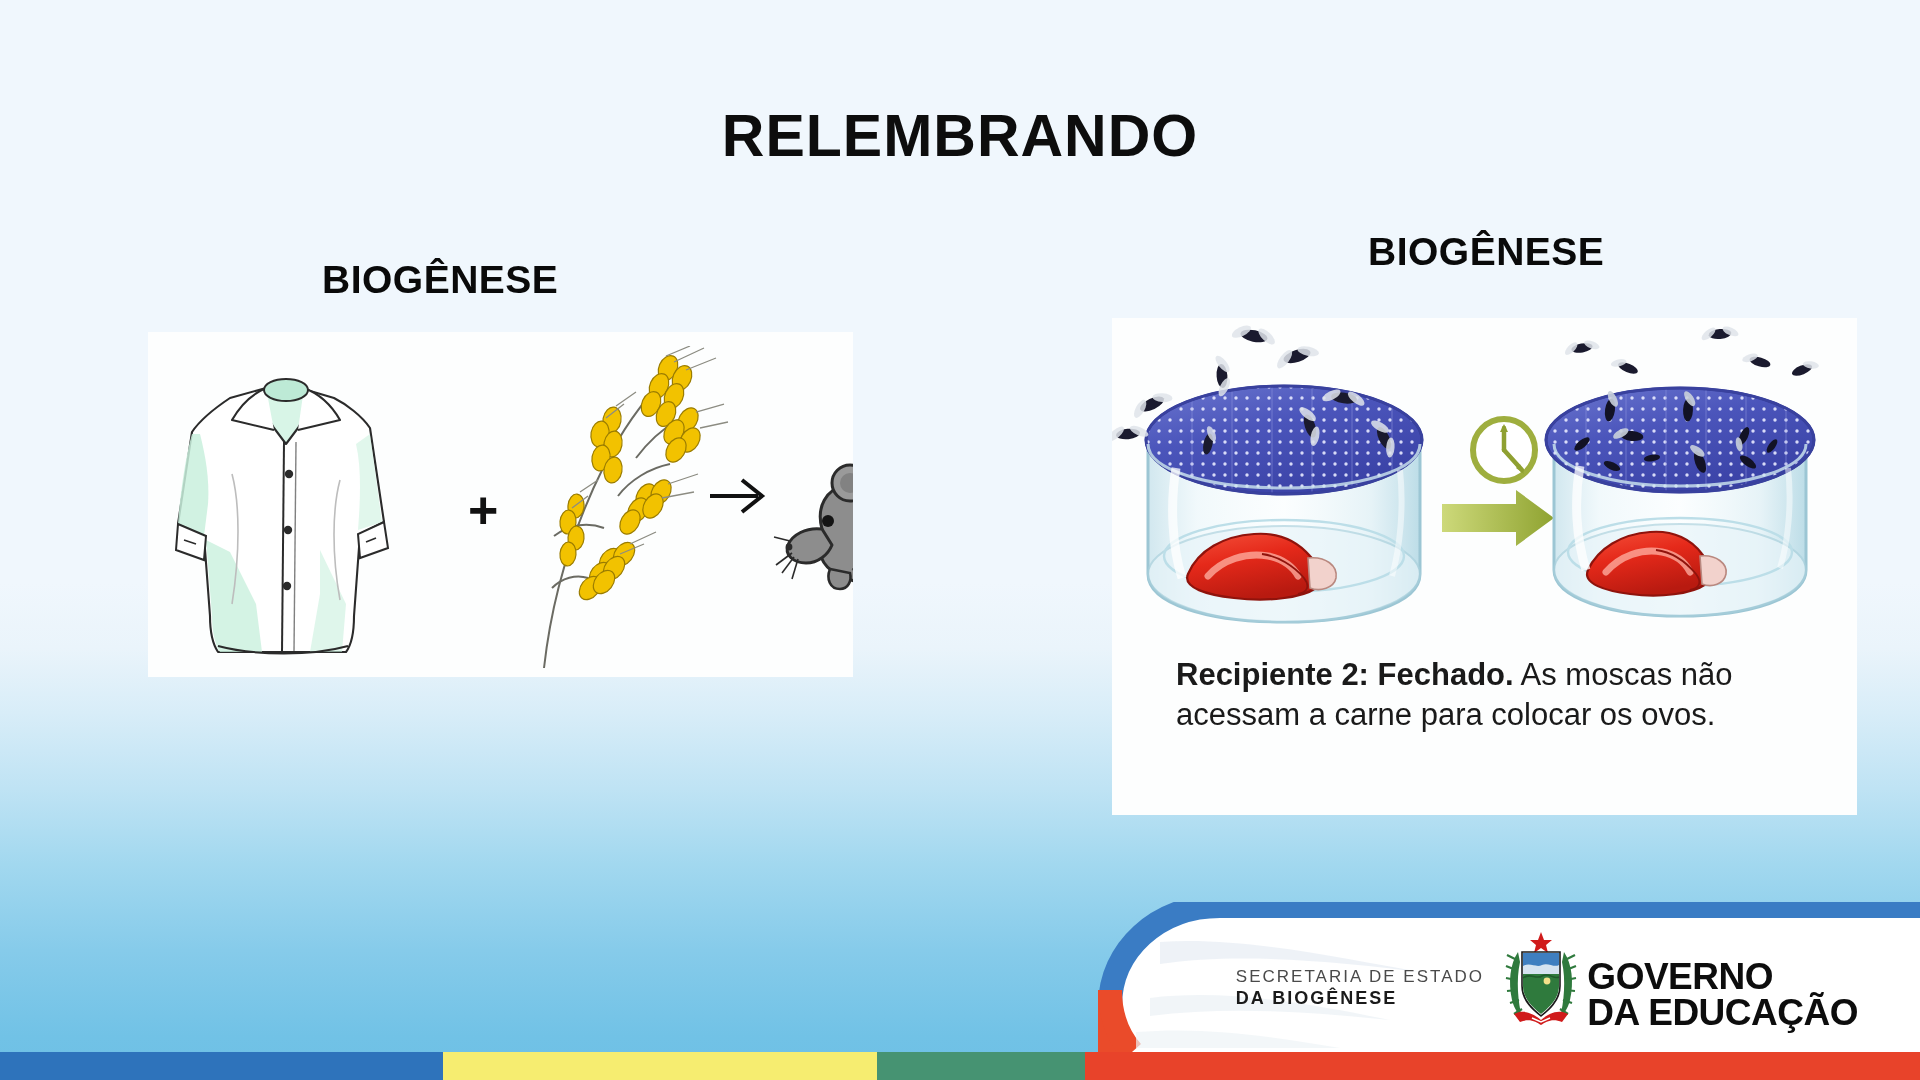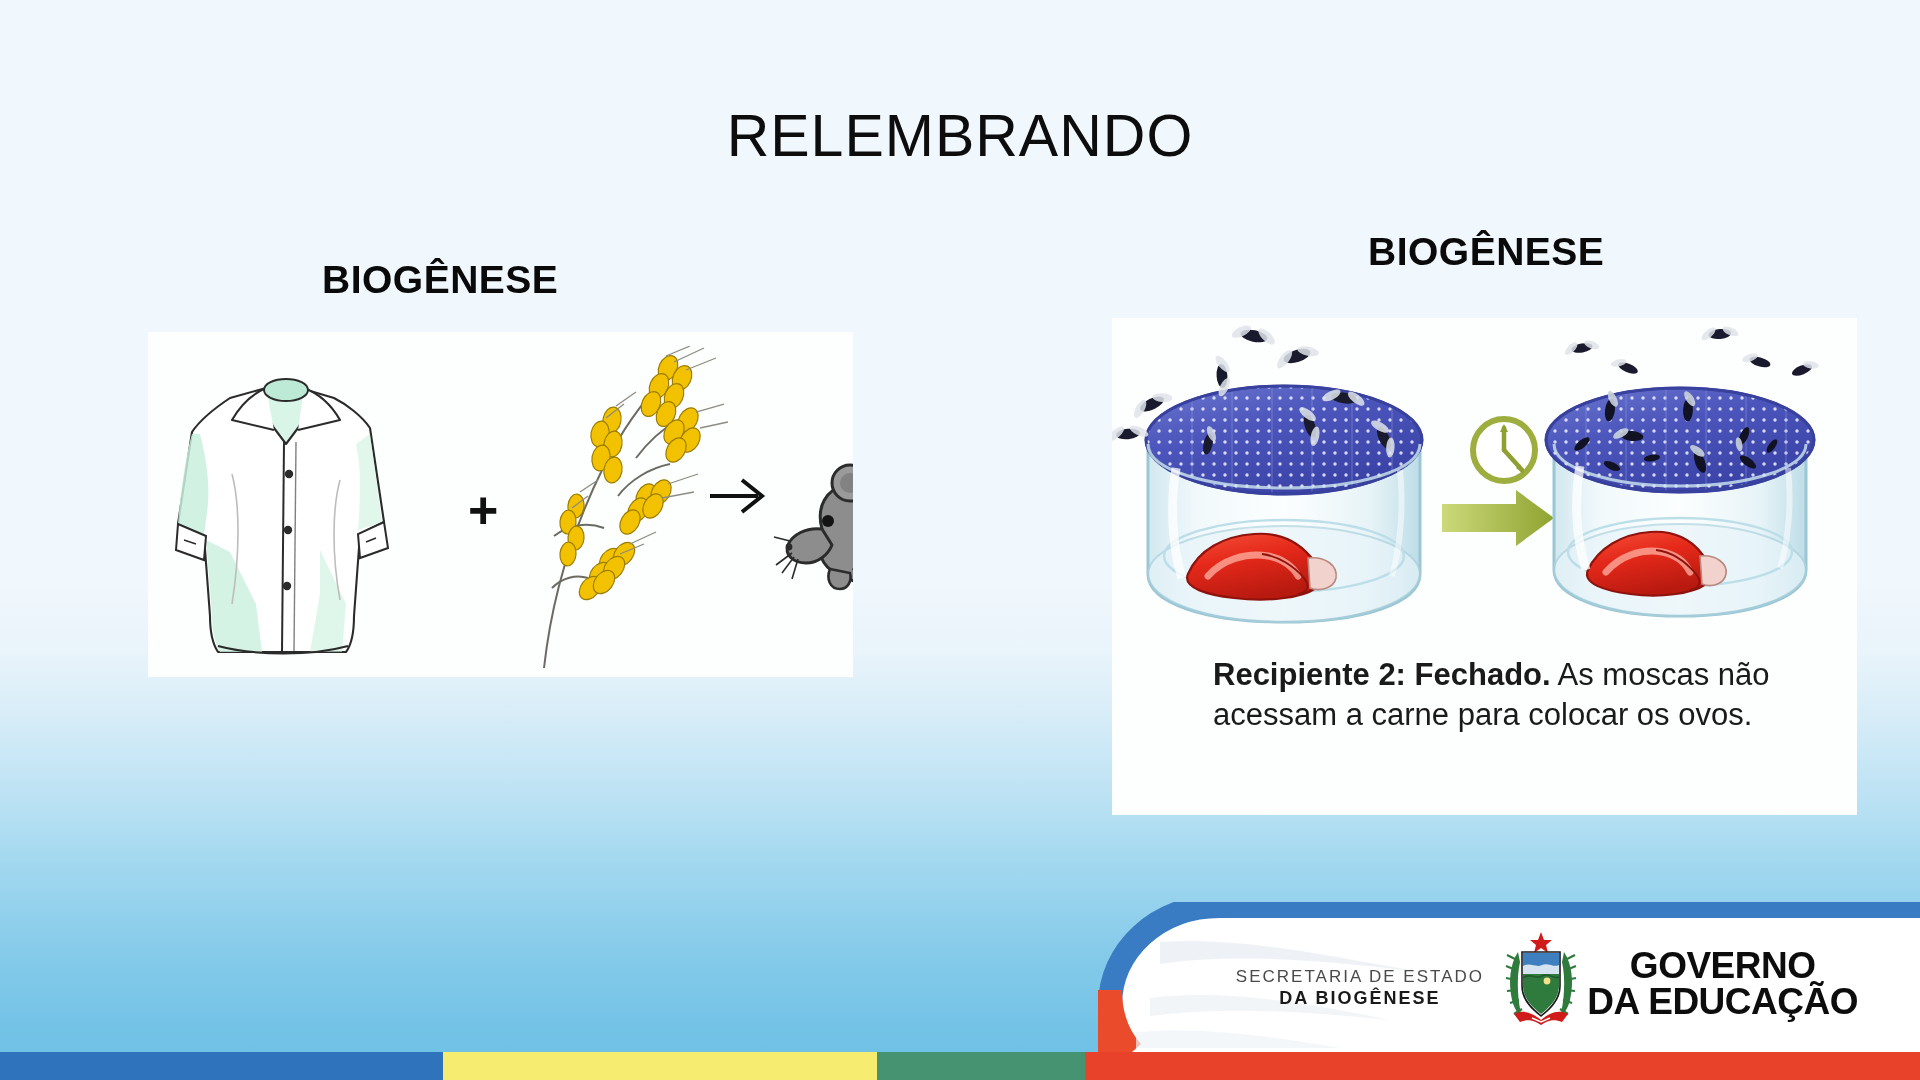--- a/index.html
+++ b/index.html
@@ -22,21 +22,21 @@
        #a2d8ef 80%,
        #86cbea 88%,
        #71c2e6 96%,
        #6dc0e5 100%);
   }
 
   
   .title{
     position:absolute;left:0;right:0;top:102px;
     text-align:center;
-    font-size:59px;font-weight:normal;color:#0d0d0d;
+    font-size:59px;font-weight:bold;color:#0d0d0d;
     letter-spacing:1px;
     font-family:"Liberation Sans", sans-serif;
   }
 
   
   .h-abio{
     position:absolute;left:322px;top:258px;
     font-size:39px;font-weight:bold;color:#0a0a0a;
     letter-spacing:.5px;
   }
@@ -70,46 +70,45 @@
   
   .panel-right{
     position:absolute;left:1112px;top:318px;width:745px;height:497px;
     background:#fdfefe;overflow:hidden;
   }
   .jars{position:absolute;left:0;top:0;width:745px;height:380px;}
   .caption{
     position:absolute;left:64px;right:30px;top:337px;
     font-size:31px;line-height:1.30;color:#1a1a1a;
     font-family:"Liberation Sans", sans-serif;
-    margin-left:37px;
   }
   .caption b{font-weight:bold;}
 
   
   .colorbar{
     position:absolute;left:0;bottom:0;width:1920px;height:28px;
     display:flex;
   }
   .cb-seg{height:100%;}
 
   
   .footer-logo{
     position:absolute;right:0;bottom:28px;width:880px;height:150px;
     overflow:hidden;pointer-events:none;
   }
   .logo-text{
     position:absolute;right:436px;bottom:42px;
-    text-align:center;line-height:1.22;
+    text-align:left;line-height:1.22;
   }
   .logo-l1{font-size:17px;letter-spacing:2.0px;color:#4a4a4a;font-weight:500;}
   .logo-l2{font-size:18px;letter-spacing:2.0px;color:#1a1a1a;font-weight:bold;}
   .brasao{position:absolute;right:340px;bottom:26px;width:78px;height:96px;}
   .gov-text{
-    position:absolute;right:62px;bottom:31px;
-    text-align:center;line-height:.99;
+    position:absolute;right:62px;bottom:20px;
+    text-align:left;line-height:.99;
     color:#0d0d0d;font-weight:bold;
   }
   .gov-l1{font-size:37px;letter-spacing:-.5px;}
   .gov-l2{font-size:37px;letter-spacing:-.5px;}
 </style>
 </head>
 <body>
 
 <div class="slide">
 

